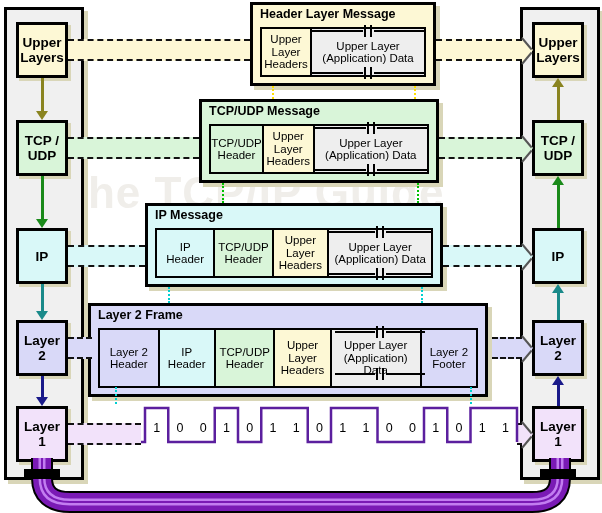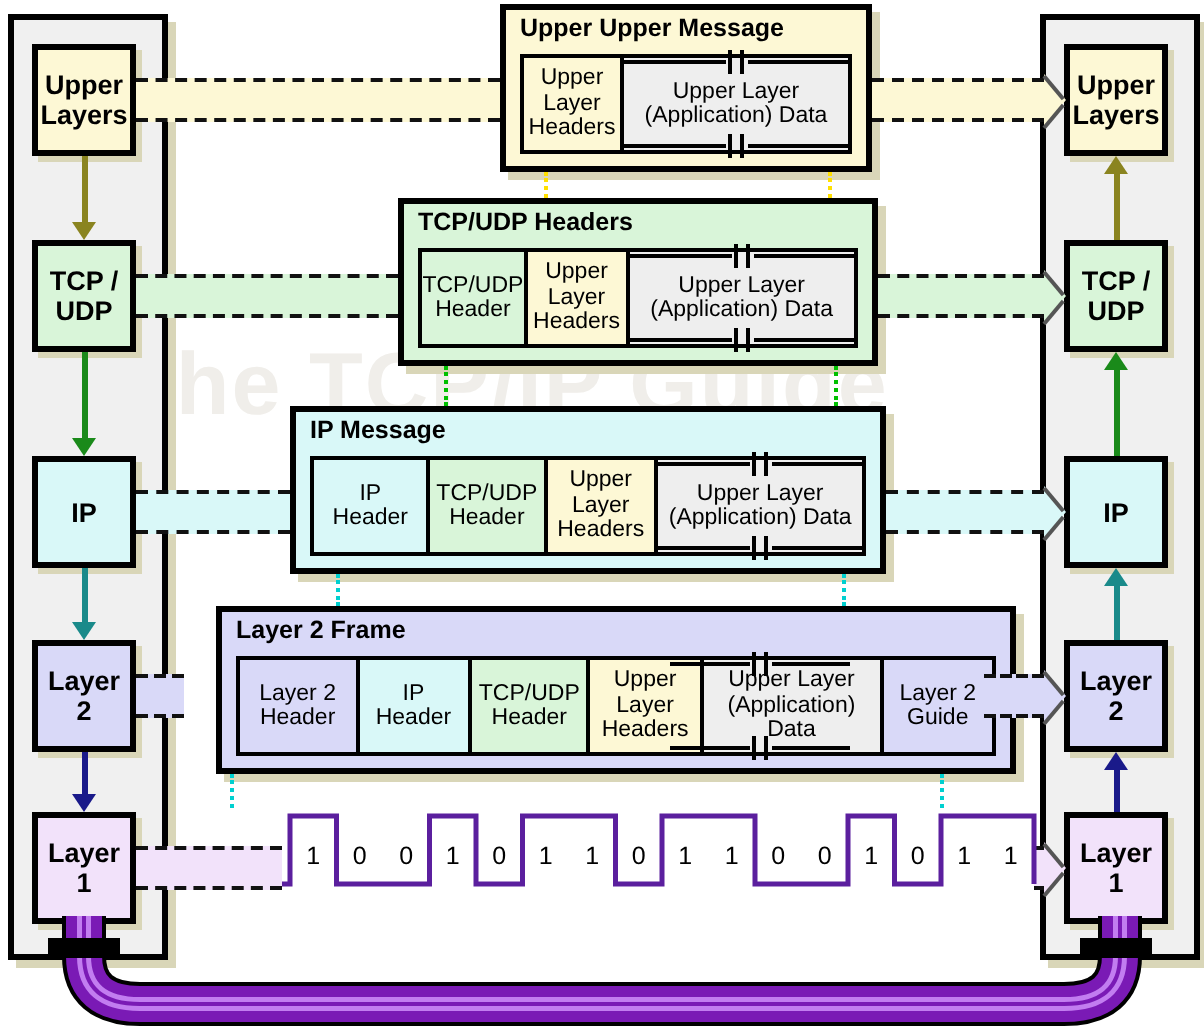--- a/index.html
+++ b/index.html
@@ -122,41 +122,41 @@
       <div class="ahead" style="left: 552px; top: 78px; border-bottom: 9px solid rgb(138, 132, 32);"></div>
       <div class="arrow" style="left: 556.5px; top: 185px; height: 43px; background: rgb(26, 138, 26);"></div>
       <div class="ahead" style="left: 552px; top: 176px; border-bottom: 9px solid rgb(26, 138, 26);"></div>
       <div class="arrow" style="left: 556.5px; top: 293px; height: 27px; background: rgb(26, 138, 138);"></div>
       <div class="ahead" style="left: 552px; top: 284px; border-bottom: 9px solid rgb(26, 138, 138);"></div>
       <div class="arrow" style="left: 556.5px; top: 385px; height: 21px; background: rgb(26, 26, 138);"></div>
       <div class="ahead" style="left: 552px; top: 376px; border-bottom: 9px solid rgb(26, 26, 138);"></div>
       <div class="arrow" style="left: 556.5px; top: 471px; height: 3px; background: rgb(122, 26, 181);"></div>
       <div class="ahead" style="left: 552px; top: 462px; border-bottom: 9px solid rgb(122, 26, 181);"></div>
       <div class="pdu" style="left: 250px; top: 2px; width: 186px; height: 84px; background: rgb(253, 248, 213);">
-        <div class="pdu-title">Upper Upper Message</div>
+        <div class="pdu-title">Header Layer Message</div>
         <div class="fields">
           <div class="fld" style="flex: 30 1 0%; background: rgb(253, 248, 213);">
             <span>Upper</span>
             <span>Layer</span>
             <span>Headers</span>
           </div>
           <div class="fld" style="flex: 70 1 0%; background: rgb(238, 238, 238);">
             <span>Upper Layer</span>
             <span>(Application) Data</span>
           </div>
         </div>
       </div>
       <div class="brk" style="left: 362.7px; top: 25px;"></div>
       <div class="brkline" style="left: 310.4px; top: 30px; width: 52.3px;"></div>
       <div class="brkline" style="left: 373.7px; top: 30px; width: 52.3px;"></div>
       <div class="brk" style="left: 362.7px; top: 67px;"></div>
       <div class="brkline" style="left: 310.4px; top: 72px; width: 52.3px;"></div>
       <div class="brkline" style="left: 373.7px; top: 72px; width: 52.3px;"></div>
       <div class="pdu" style="left: 199px; top: 99px; width: 240px; height: 84px; background: rgb(217, 245, 217);">
-        <div class="pdu-title">TCP/UDP Headers</div>
+        <div class="pdu-title">TCP/UDP Message</div>
         <div class="fields">
           <div class="fld" style="flex: 24 1 0%; background: rgb(217, 245, 217);">
             <span>TCP/UDP</span>
             <span>Header</span>
           </div>
           <div class="fld" style="flex: 23 1 0%; background: rgb(253, 248, 213);">
             <span>Upper</span>
             <span>Layer</span>
             <span>Headers</span>
           </div>
@@ -193,21 +193,21 @@
             <span>(Application) Data</span>
           </div>
         </div>
       </div>
       <div class="brk" style="left: 375.3px; top: 226px;"></div>
       <div class="brkline" style="left: 328.6px; top: 231px; width: 46.7px;"></div>
       <div class="brkline" style="left: 386.3px; top: 231px; width: 46.7px;"></div>
       <div class="brk" style="left: 375.3px; top: 268px;"></div>
       <div class="brkline" style="left: 328.6px; top: 273px; width: 46.7px;"></div>
       <div class="brkline" style="left: 386.3px; top: 273px; width: 46.7px;"></div>
-      <div class="pdu" style="left: 108px; top: 303px; width: 400px; height: 84px; background: rgb(217, 217, 248);">
+      <div class="pdu" style="left: 88px; top: 303px; width: 400px; height: 94px; background: rgb(217, 217, 248);">
         <div class="pdu-title">Layer 2 Frame</div>
         <div class="fields">
           <div class="fld" style="flex: 17 1 0%; background: rgb(217, 217, 248);">
             <span>Layer 2</span>
             <span>Header</span>
           </div>
           <div class="fld" style="flex: 16 1 0%; background: rgb(217, 248, 248);">
             <span>IP</span>
             <span>Header</span>
           </div>
@@ -219,21 +219,21 @@
             <span>Upper</span>
             <span>Layer</span>
             <span>Headers</span>
           </div>
           <div class="fld" style="flex: 26 1 0%; background: rgb(238, 238, 238);">
             <span>Upper Layer</span>
             <span>(Application) Data</span>
           </div>
           <div class="fld" style="flex: 16 1 0%; background: rgb(217, 217, 248);">
             <span>Layer 2</span>
-            <span>Guide</span>
+            <span>Footer</span>
           </div>
         </div>
       </div>
       <div class="brk" style="left: 374.926px; top: 326px;"></div>
       <div class="brkline" style="left: 335.444px; top: 331px; width: 39.4815px;"></div>
       <div class="brkline" style="left: 385.926px; top: 331px; width: 39.4815px;"></div>
       <div class="brk" style="left: 374.926px; top: 368px;"></div>
       <div class="brkline" style="left: 335.444px; top: 373px; width: 39.4815px;"></div>
       <div class="brkline" style="left: 385.926px; top: 373px; width: 39.4815px;"></div>
       <div class="band" style="left: 68px; top: 39px; width: 182px; height: 22px; background: rgb(253, 248, 213);"></div>

